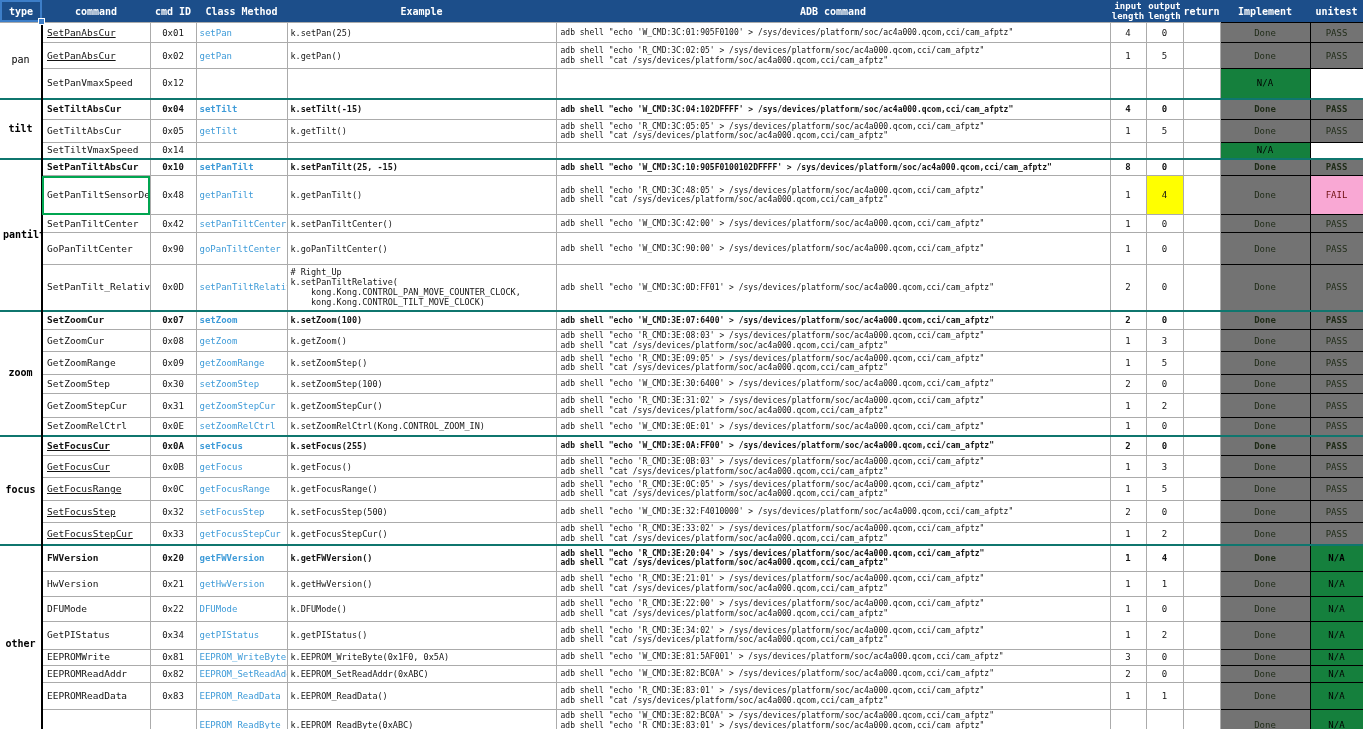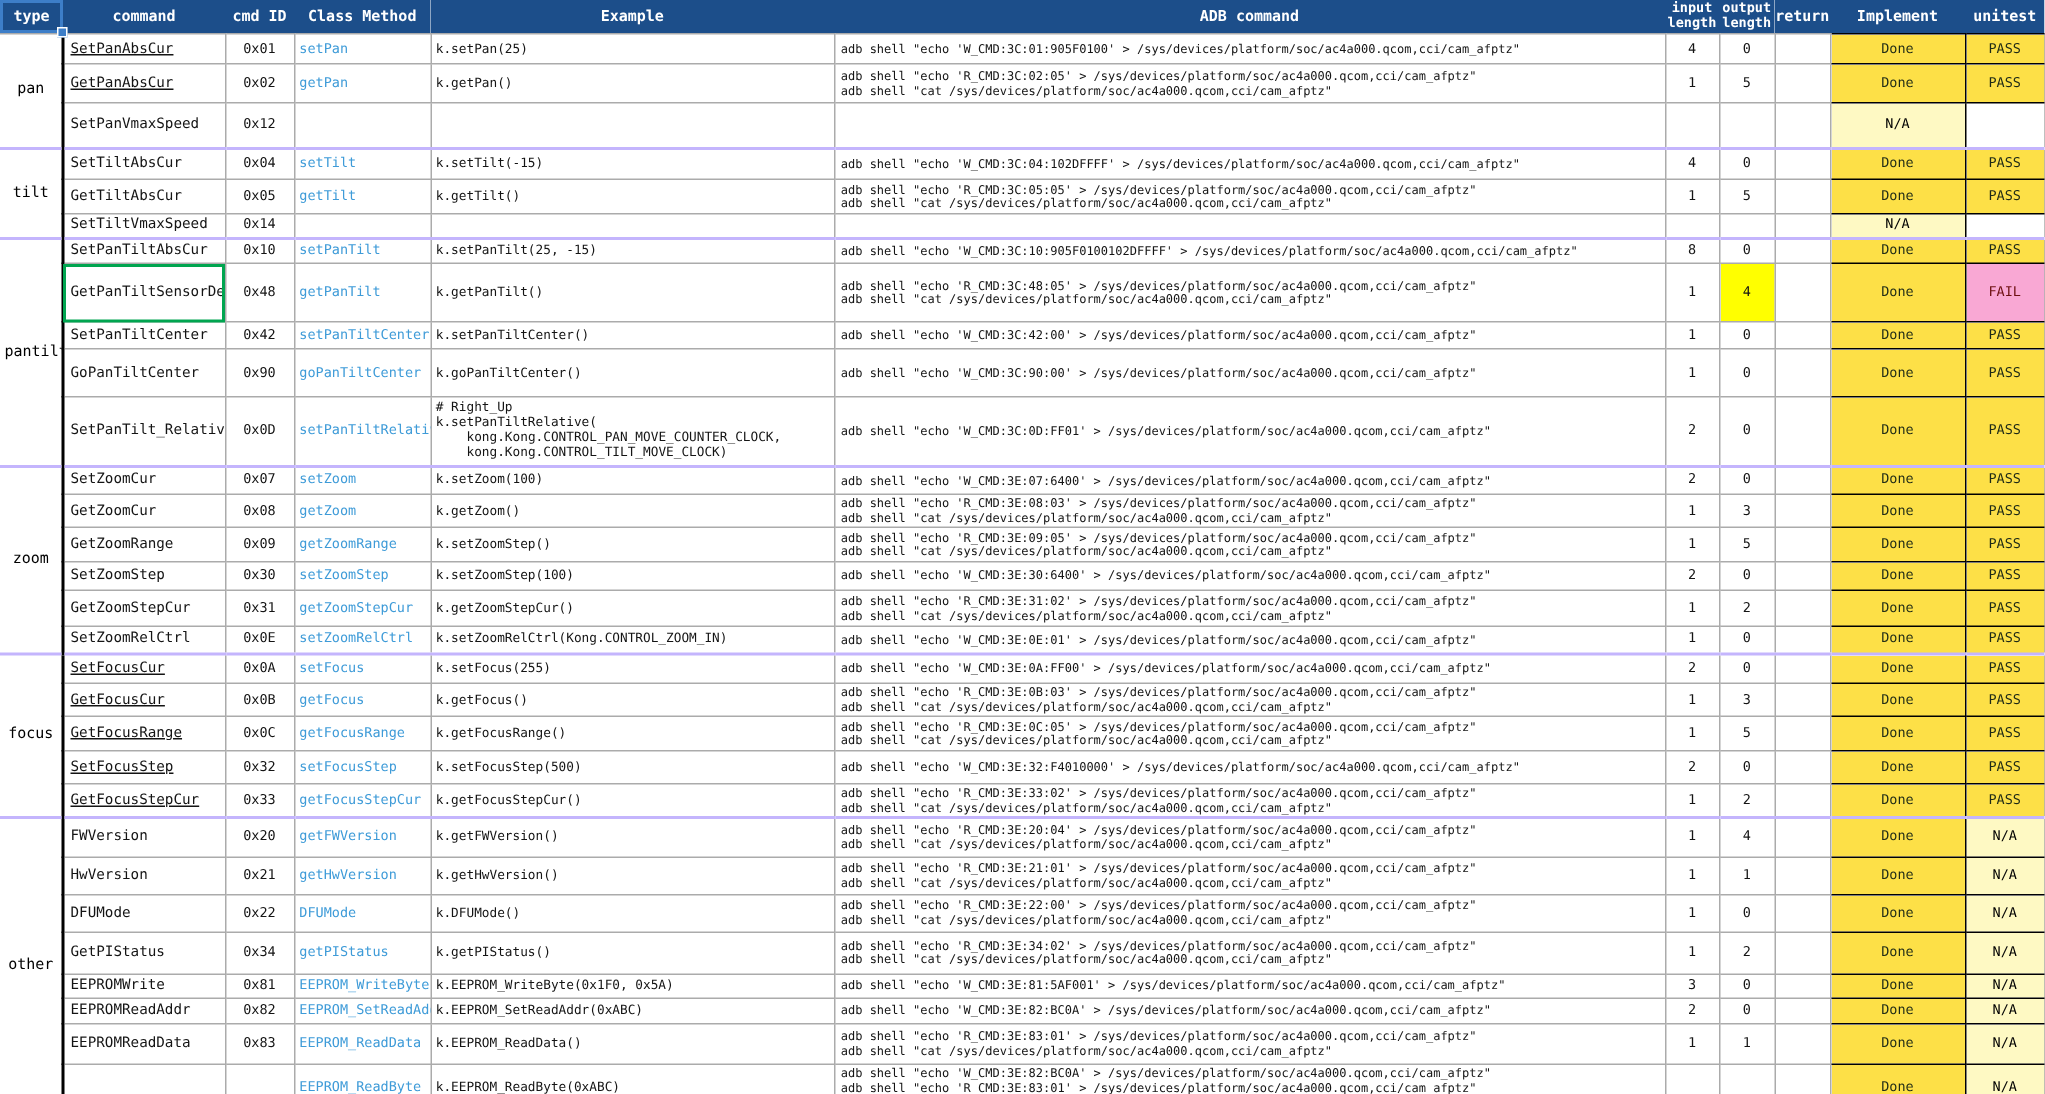--- a/index.html
+++ b/index.html
@@ -18,24 +18,24 @@
   td.cmd.linkish{text-decoration:underline;cursor:pointer;}
   td.cmd.selgreen{outline:2px solid #00A550;outline-offset:-2px;}
   td.cid{text-align:center;font-size:9px;}
   td.method{font-size:9px;color:#3E9BD8;white-space:nowrap;}
   td.example{white-space:pre-wrap;font-size:8.5px;line-height:10px;vertical-align:middle;margin-top:28px;}
   td.adb{white-space:pre;font-size:8px;line-height:9.5px;padding:1px 4px;}
   td.num{text-align:center;font-size:9px;}
   td.num.hl{background:#FFFF00;}
   td.impl,td.unit{text-align:center;font-size:9px;border-top:1px solid #000;
      border-bottom:1px solid #000;border-left:1px solid #000;border-right:1px solid #000;}
-  td.impl.done,td.unit.pass{background:#fde047;color:#1e2a16;}
+  td.impl.done,td.unit.pass{background:#737373;color:#1e2a16;}
   td.unit.fail{background:#f9a8d4;color:#6E1010;}
-  td.impl.na,td.unit.na{background:#fef9c3;color:#000;}
-  tr.gstart td{border-top:2px solid #c4b5fd;}
+  td.impl.na,td.unit.na{background:#15803d;color:#000;}
+  tr.gstart td{border-top:2px solid #0f766e;font-weight:bold;}
   table{border-bottom:2px solid #000;}
 </style>
 </head>
 <body>
 
 <table>
   <colgroup>
     <col style="width:42px">
       <col style="width:108px">
       <col style="width:46px">

